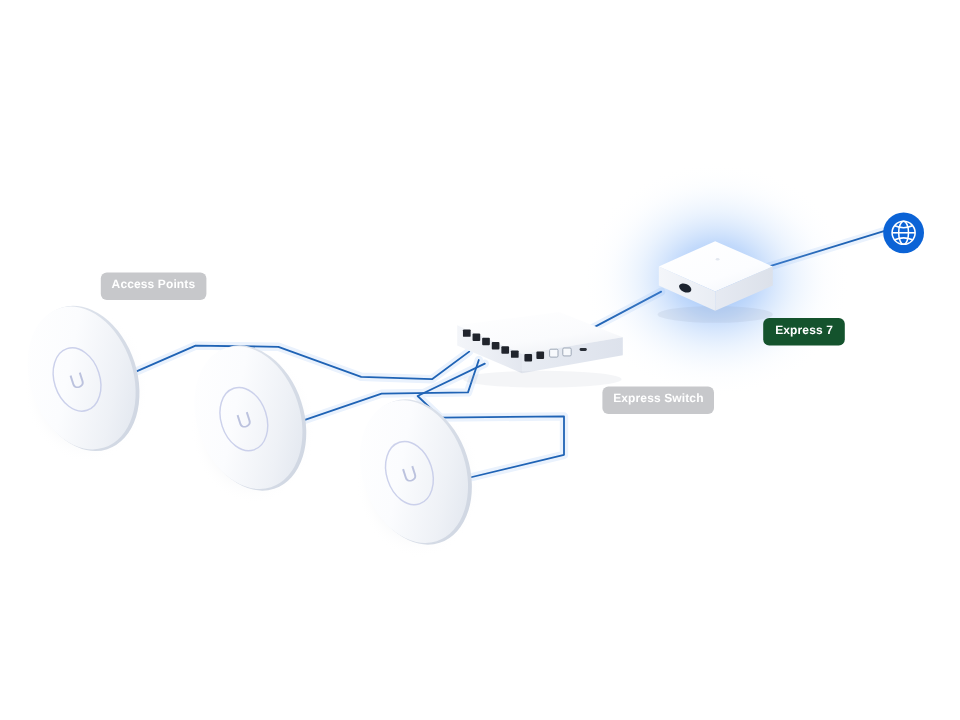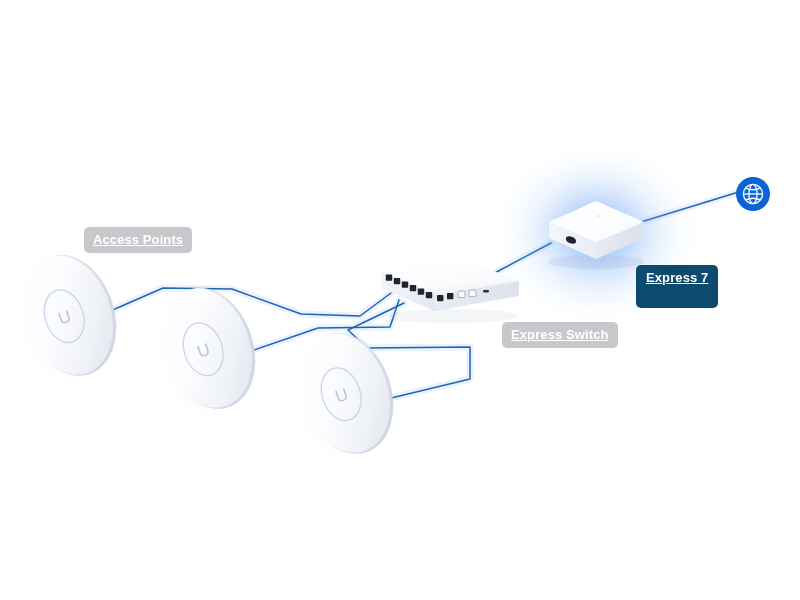--- a/index.html
+++ b/index.html
@@ -23,37 +23,36 @@
     width: 800px;
     height: 600px;
   }
   
   .badge {
     position: absolute;
     display: inline-flex;
     align-items: center;
     justify-content: center;
     font-family: "Liberation Sans", sans-serif;
-    font-size: 13px;
+    font-size: 10px;
     font-weight: bold;
     letter-spacing: 0.1px;
     color: #ffffff;
     border-radius: 5px;
     white-space: nowrap;
     line-height: 1;
     z-index: 40;
-    text-decoration: underline;
   }
   .badge-grey {
     background: #c7c8cb;
     padding: 6px 9px 7px 9px;
   }
   .badge-blue {
-    background: #0c4a6e;
-    padding: 6px 10px 24px 10px;
+    background: #14532d;
+    padding: 6px 10px 7px 10px;
   }
   #badge-access-points { left: 84px;  top: 227px; }
   #badge-utility-switch { left: 502px; top: 322px; }
   #badge-express-7     { left: 636px; top: 265px; }
 </style>
 </head>
 <body>
 
 <div id="stage">
 

